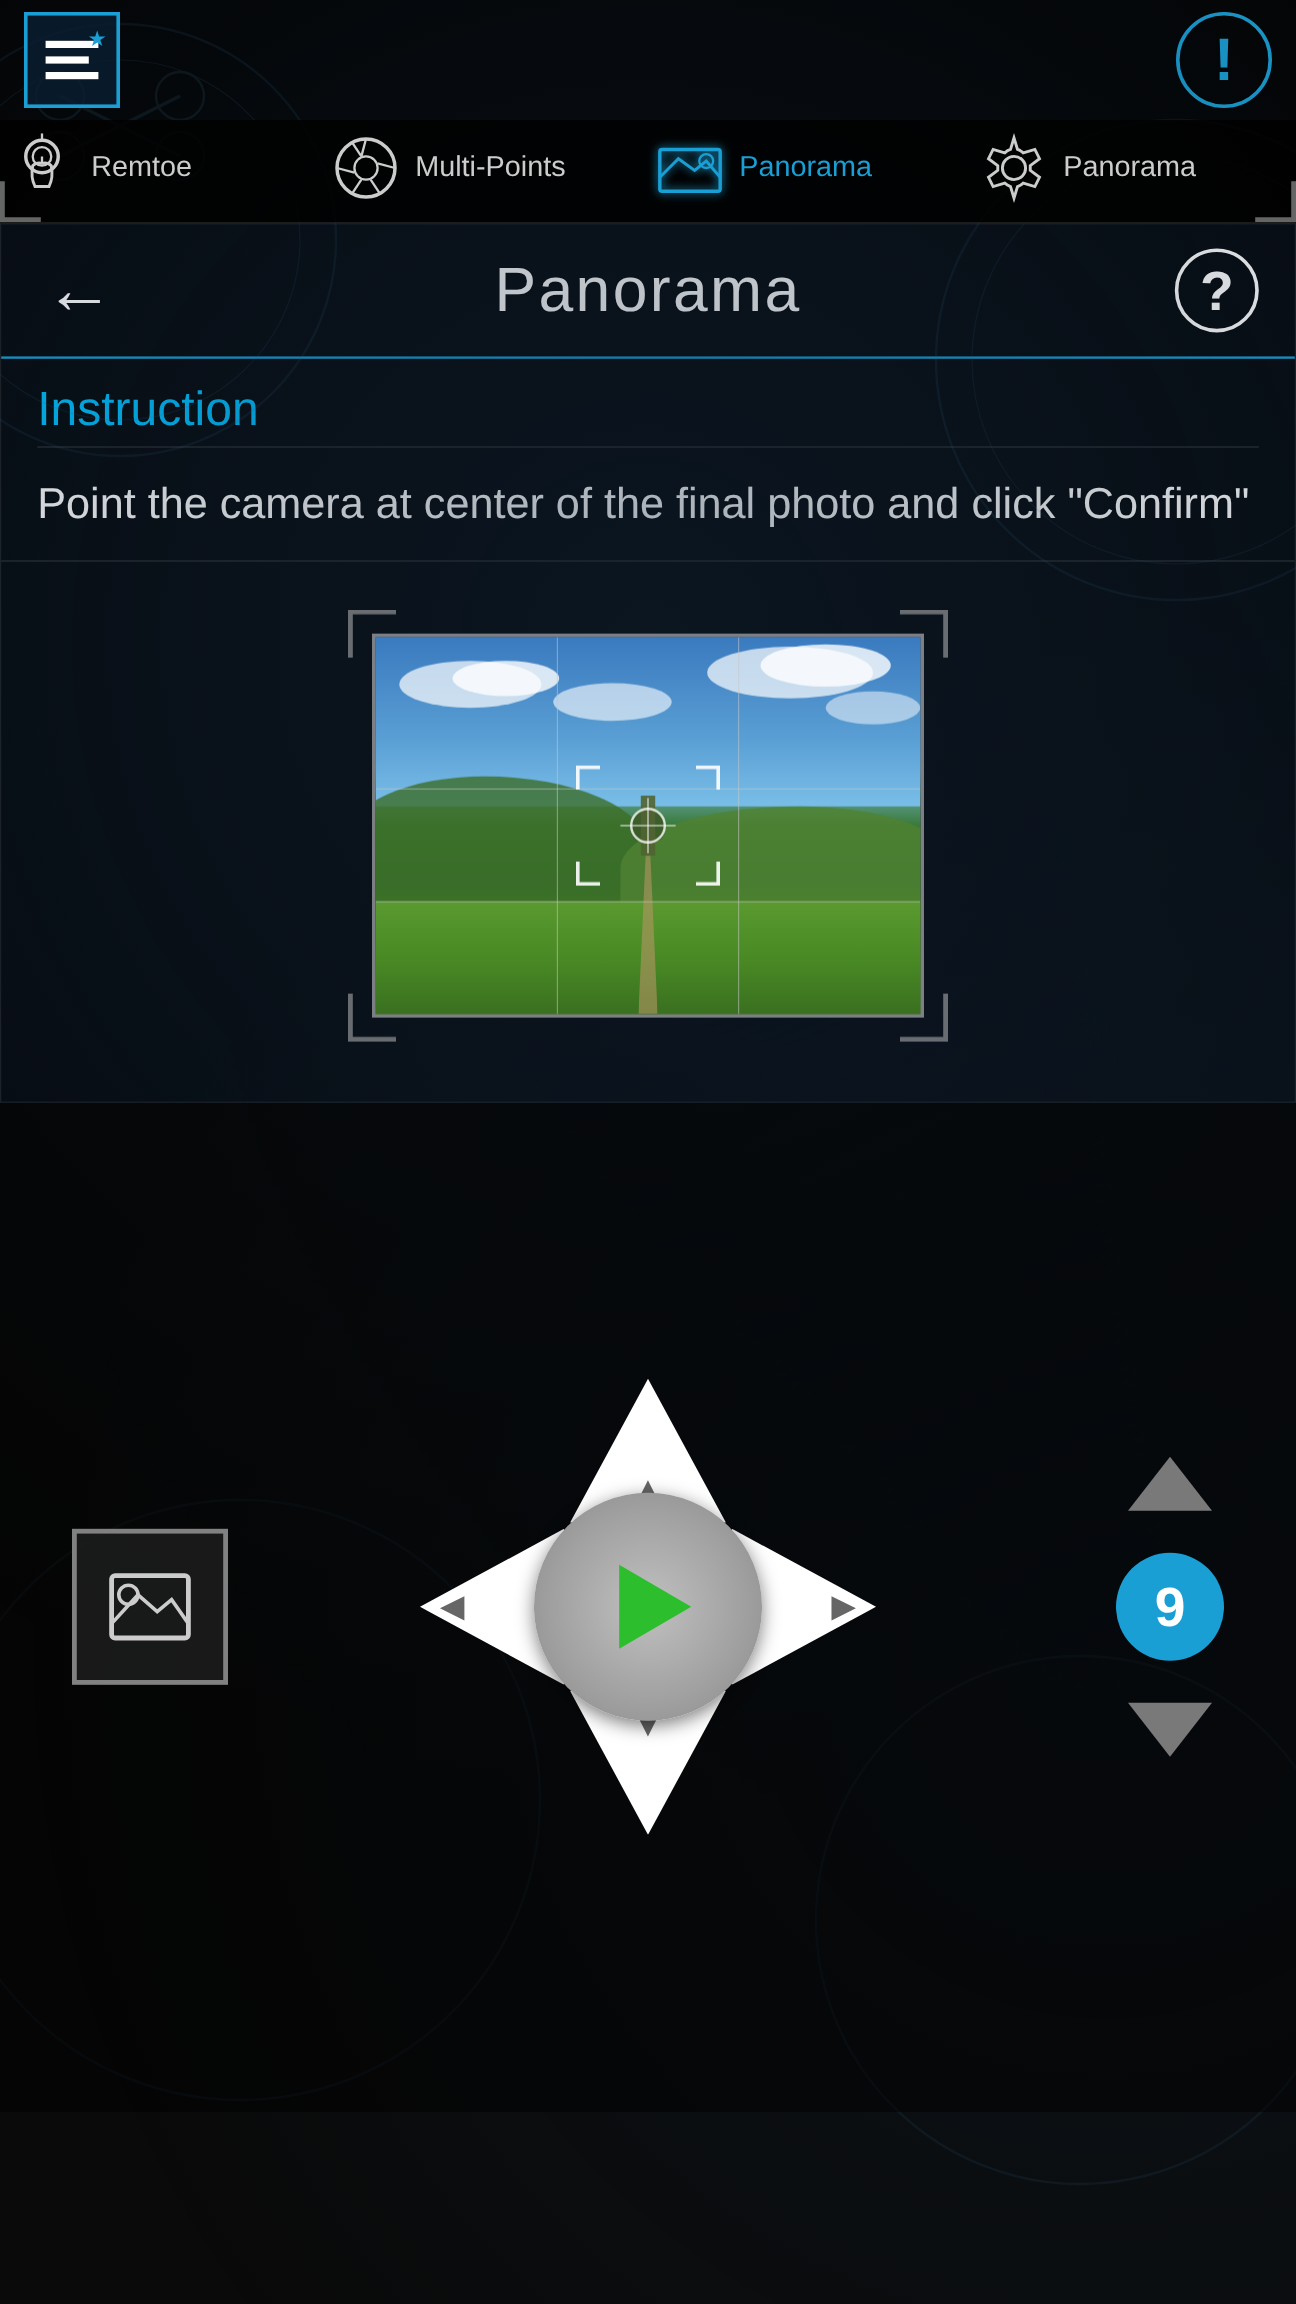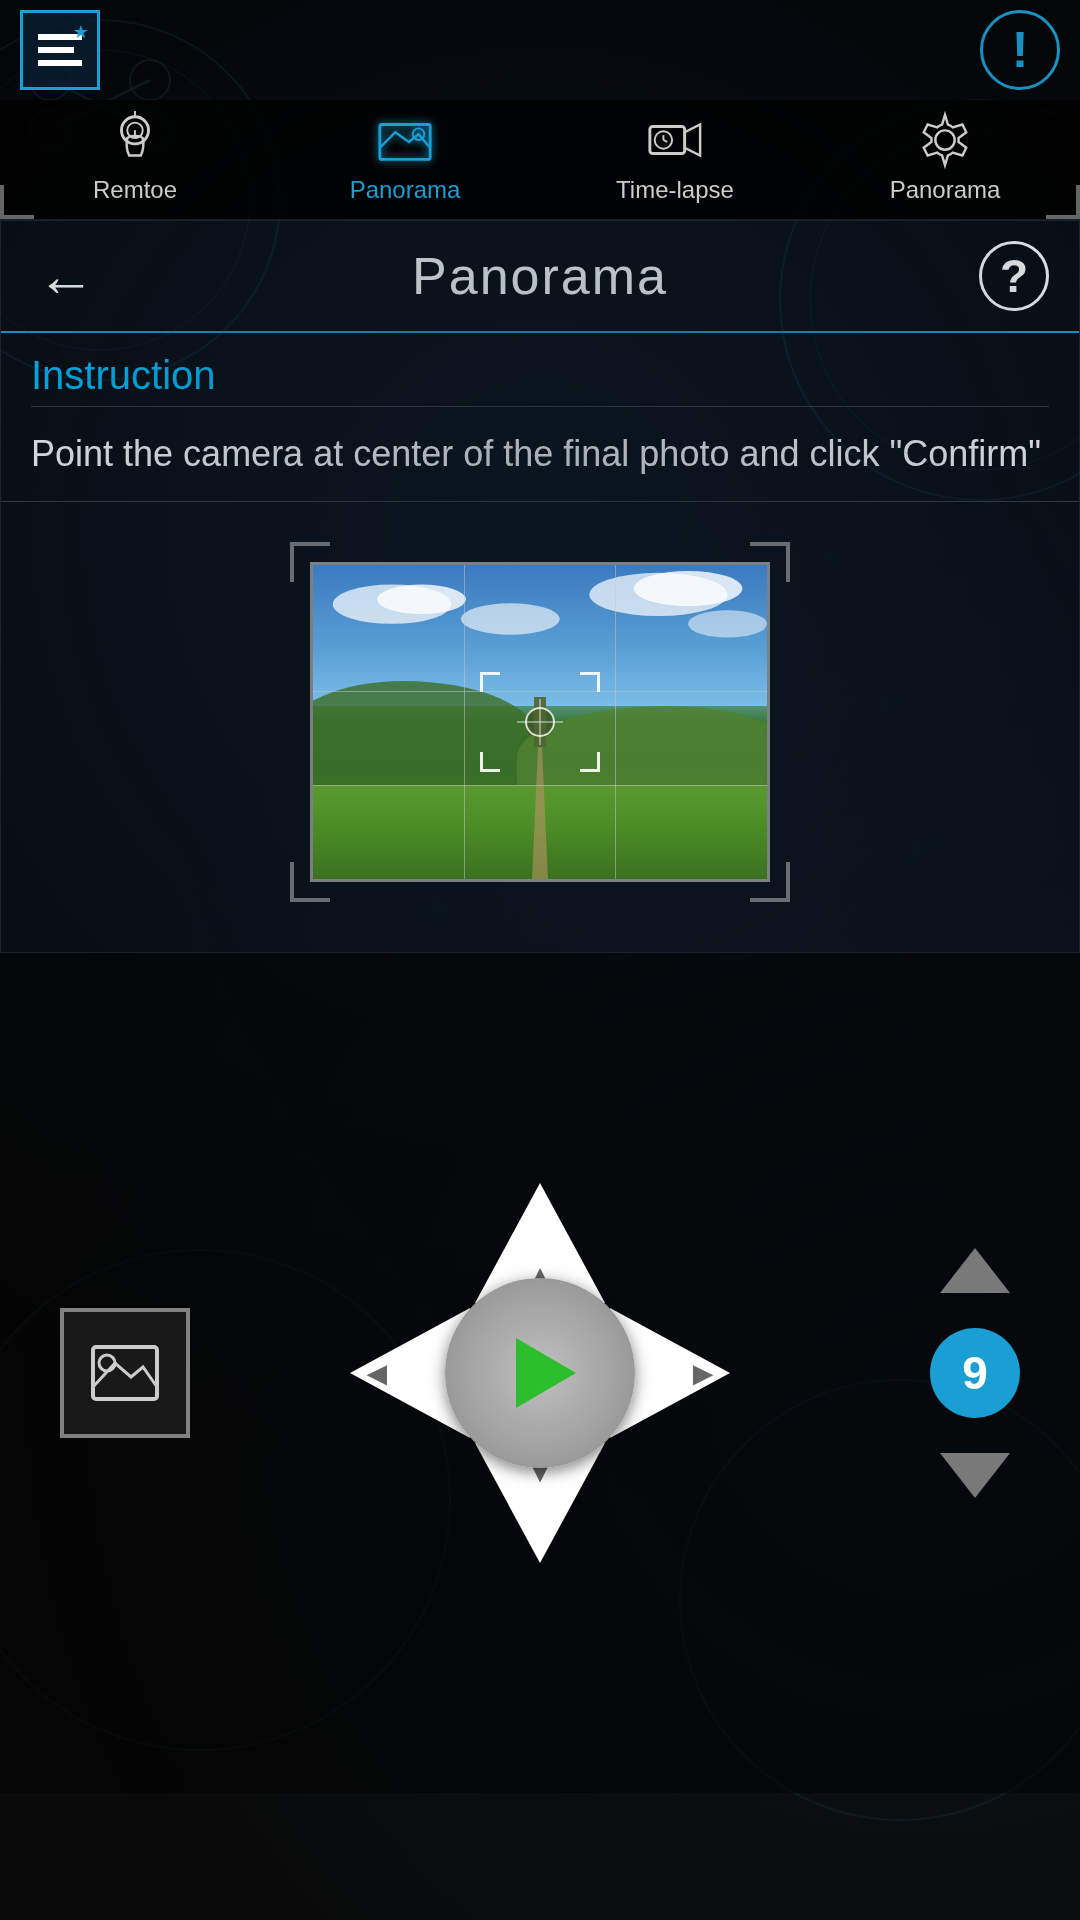--- a/index.html
+++ b/index.html
@@ -135,21 +135,21 @@
     .nav-bar::after {
       bottom: 0;
       right: 0;
       border-bottom: 4px solid rgba(200,200,200,0.5);
       border-right: 4px solid rgba(200,200,200,0.5);
     }
 
     .nav-item {
       flex: 1;
       display: flex;
-      flex-direction: column;
+      flex-direction: row;
       align-items: center;
       cursor: pointer;
       gap: 6px;
     }
 
     .nav-icon {
       width: 70px;
       height: 60px;
       display: flex;
       align-items: center;
@@ -678,47 +678,49 @@
           <circle cx="30" cy="20" r="14" fill="none" stroke="#ccc" stroke-width="3"></circle>
           <circle cx="30" cy="20" r="8" fill="none" stroke="#ccc" stroke-width="2"></circle>
           <line x1="30" y1="6" x2="30" y2="0" stroke="#ccc" stroke-width="2"></line>
           <path d="M22 28 Q20 38 24 46 L36 46 Q40 38 38 28 Q35 25 30 26 Q25 25 22 28Z" fill="none" stroke="#ccc" stroke-width="2.5"></path>
           <line x1="30" y1="26" x2="30" y2="20" stroke="#ccc" stroke-width="2"></line>
         </svg>
       </div>
       <span class="nav-label">Remtoe</span>
     </div>
 
+    <div class="nav-item">
+      <div class="nav-icon">
+        <svg viewBox="0 0 60 60" fill="none" xmlns="http://www.w3.org/2000/svg">
+
+          <circle cx="30" cy="30" r="25" fill="none" stroke="#ccc" stroke-width="3"></circle>
+          <circle cx="30" cy="30" r="10" fill="none" stroke="#ccc" stroke-width="2"></circle>
+          <line x1="30" y1="5" x2="26" y2="20" stroke="#ccc" stroke-width="2"></line>
+          <line x1="55" y1="30" x2="40" y2="26" stroke="#ccc" stroke-width="2"></line>
+          <line x1="42" y1="52" x2="34" y2="40" stroke="#ccc" stroke-width="2"></line>
+          <line x1="18" y1="52" x2="26" y2="40" stroke="#ccc" stroke-width="2"></line>
+          <line x1="5" y1="30" x2="20" y2="34" stroke="#ccc" stroke-width="2"></line>
+          <line x1="18" y1="8" x2="26" y2="20" stroke="#ccc" stroke-width="2"></line>
+        </svg>
+      </div>
+      <span class="nav-label">Multi-Points</span>
+    </div>
 
     <div class="nav-item active">
       <div class="nav-icon">
         <svg viewBox="0 0 60 60" fill="none" xmlns="http://www.w3.org/2000/svg">
 
           <rect x="4" y="14" width="52" height="36" rx="2" fill="none" stroke="#1a9fd4" stroke-width="3"></rect>
           <path d="M4 38 L20 22 L34 32 L44 24 L56 38" fill="none" stroke="#1a9fd4" stroke-width="2.5"></path>
           <circle cx="44" cy="24" r="6" fill="none" stroke="#1a9fd4" stroke-width="2"></circle>
         </svg>
       </div>
       <span class="nav-label">Panorama</span>
     </div>
 
-    <div class="nav-item">
-      <div class="nav-icon">
-        <svg viewBox="0 0 60 60" fill="none" xmlns="http://www.w3.org/2000/svg">
-
-          <rect x="4" y="16" width="36" height="28" rx="3" fill="none" stroke="#ccc" stroke-width="3"></rect>
-          <polygon points="40,22 56,14 56,46 40,38" fill="none" stroke="#ccc" stroke-width="2.5"></polygon>
-
-          <circle cx="18" cy="30" r="9" fill="#0a0a0a" stroke="#ccc" stroke-width="2"></circle>
-          <line x1="18" y1="25" x2="18" y2="30" stroke="#ccc" stroke-width="2"></line>
-          <line x1="18" y1="30" x2="22" y2="32" stroke="#ccc" stroke-width="2"></line>
-        </svg>
-      </div>
-      <span class="nav-label">Time-lapse</span>
-    </div>
 
     <div class="nav-item">
       <div class="nav-icon">
         <svg viewBox="0 0 60 60" fill="none" xmlns="http://www.w3.org/2000/svg">
           <circle cx="30" cy="30" r="10" fill="none" stroke="#ccc" stroke-width="2.5"></circle>
           <path d="M30 4 L33 14 Q36 15 38 17 L48 14 L52 22 L44 28 Q44 30 44 32 L52 38 L48 46 L38 43 Q36 45 33 46 L30 56 L27 46 Q24 45 22 43 L12 46 L8 38 L16 32 Q16 30 16 28 L8 22 L12 14 L22 17 Q24 15 27 14Z" fill="none" stroke="#ccc" stroke-width="2.5"></path>
         </svg>
       </div>
       <span class="nav-label">Panorama</span>
     </div>

